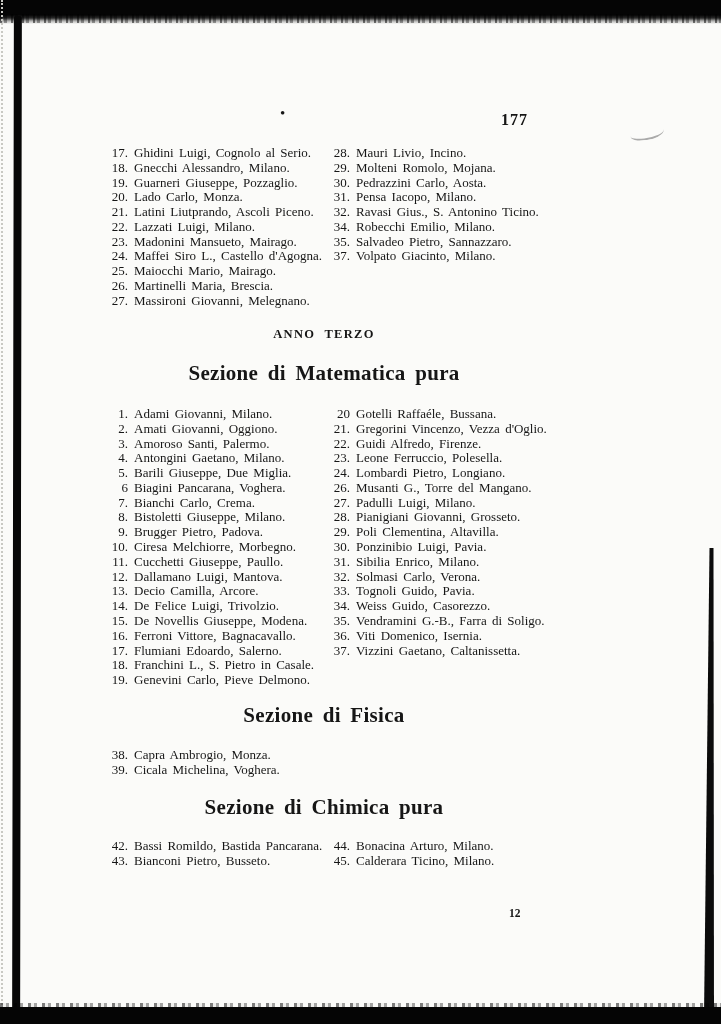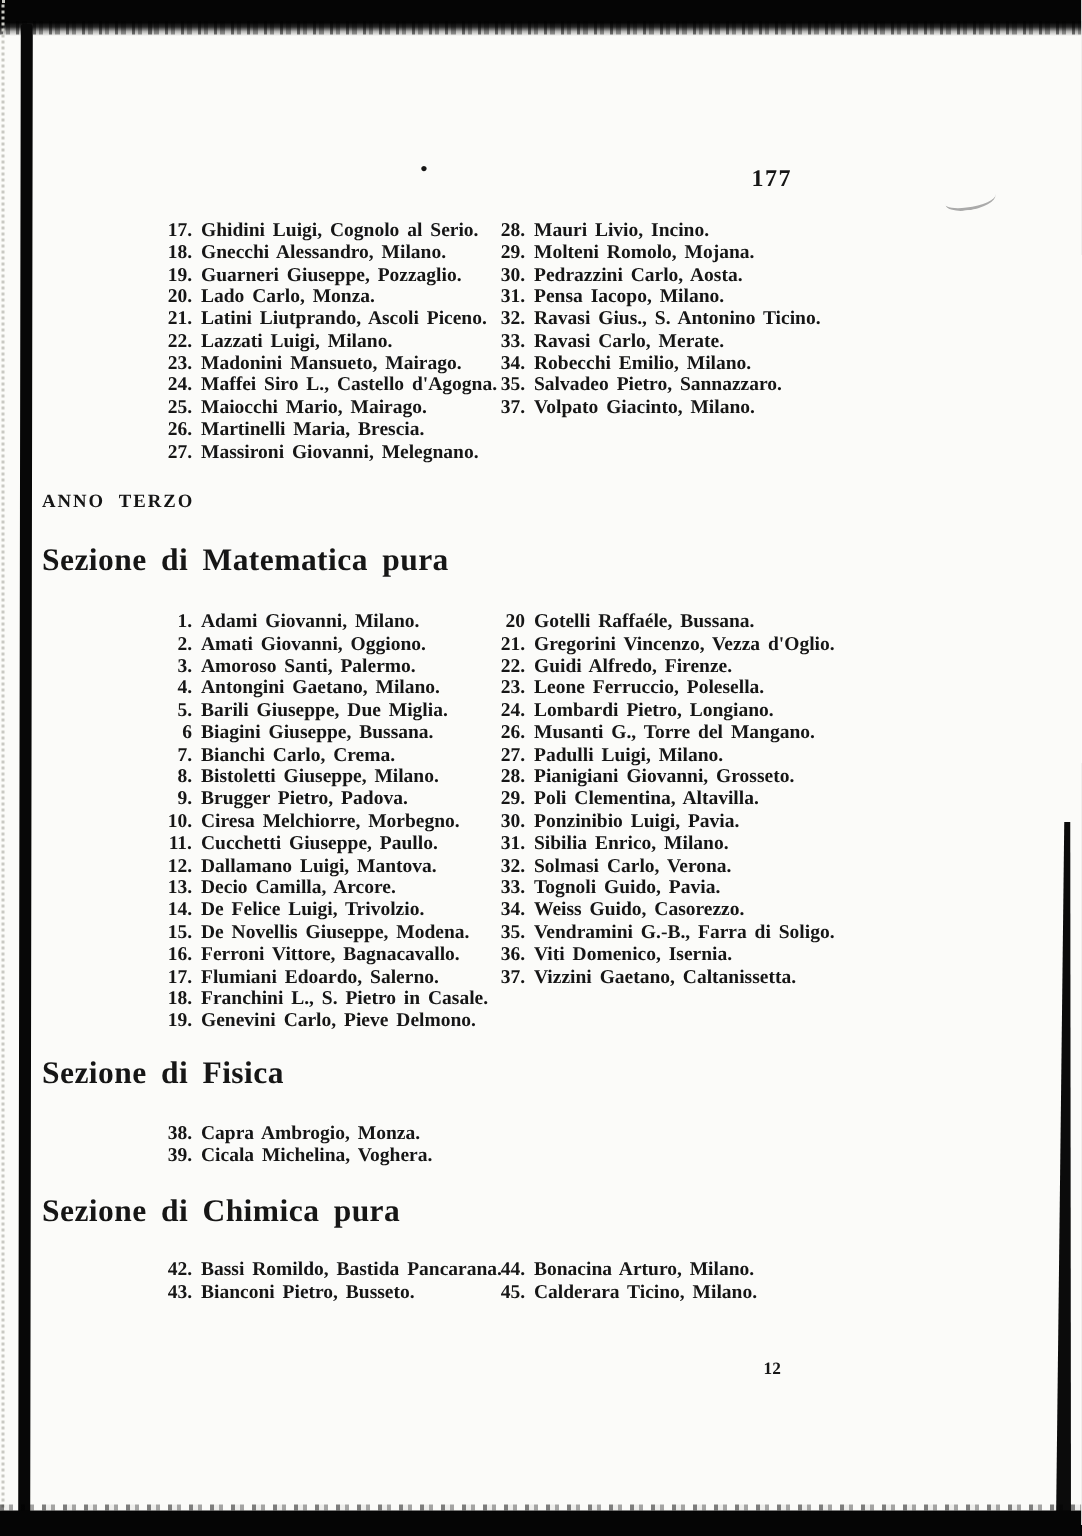--- a/index.html
+++ b/index.html
@@ -31,32 +31,32 @@
   }
   .squiggle{
     position:absolute;left:630px;top:126px;width:34px;height:12px;
     border-bottom:2px solid #909090;border-radius:0 0 60% 40%;
     transform:rotate(-7deg);opacity:.75;
   }
   
   .page-number{position:absolute;left:501px;top:101px;font-size:16px;font-weight:bold;letter-spacing:1px;margin-top:10px;}
   .separator-dot{position:absolute;left:280px;top:105px;font-size:15px;}
   .signature{position:absolute;left:509px;top:875px;font-size:11.5px;font-weight:bold;margin-top:32px;}
-  .center-band{position:absolute;left:28px;width:592px;white-space:nowrap;}
+  .center-band{position:absolute;left:28px;width:592px;text-align:center;white-space:nowrap;}
   .anno-heading{top:327px;font-size:12.5px;font-weight:bold;letter-spacing:1.3px;word-spacing:5px;}
   .section-title{font-weight:bold;font-size:21px;word-spacing:4px;letter-spacing:.3px;}
   .title-mat{top:361px;}
   .title-fis{top:703px;}
   .title-chi{top:795px;}
   .list{position:absolute;left:100px;display:flex;font-size:13px;word-spacing:2px;}
   .list-top{top:146px;}
   .list-mat{top:407px;}
   .list-fis{top:747px;}
   .list-chi{top:838px;}
-  .col{flex:none;font-weight:bold;}
+  .col{flex:none;}
   .col-left{width:222px;}
   .row{white-space:nowrap;line-height:14.78px;}
   .list-fis .row,.list-chi .row{line-height:15.2px;}
   .num{display:inline-block;width:28px;text-align:right;}
   .txt{padding-left:6px;}
 </style>
 </head>
 <body>
 
 <div class="scan">
@@ -84,38 +84,37 @@
         <div class="row"><span class="num">25.</span><span class="txt">Maiocchi Mario, Mairago.</span></div>
         <div class="row"><span class="num">26.</span><span class="txt">Martinelli Maria, Brescia.</span></div>
         <div class="row"><span class="num">27.</span><span class="txt">Massironi Giovanni, Melegnano.</span></div>
       </div>
     <div class="col">
         <div class="row"><span class="num">28.</span><span class="txt">Mauri Livio, Incino.</span></div>
         <div class="row"><span class="num">29.</span><span class="txt">Molteni Romolo, Mojana.</span></div>
         <div class="row"><span class="num">30.</span><span class="txt">Pedrazzini Carlo, Aosta.</span></div>
         <div class="row"><span class="num">31.</span><span class="txt">Pensa Iacopo, Milano.</span></div>
         <div class="row"><span class="num">32.</span><span class="txt">Ravasi Gius., S. Antonino Ticino.</span></div>
-        <div class="row"><span class="num">33.</span><span class="txt">Ravasi Carlo, Merate.</span></div>
         <div class="row"><span class="num">34.</span><span class="txt">Robecchi Emilio, Milano.</span></div>
         <div class="row"><span class="num">35.</span><span class="txt">Salvadeo Pietro, Sannazzaro.</span></div>
         <div class="row"><span class="num">37.</span><span class="txt">Volpato Giacinto, Milano.</span></div>
       </div>
   </div>
 
   <div class="center-band anno-heading">ANNO TERZO</div>
 
   <div class="center-band section-title title-mat">Sezione di Matematica pura</div>
   <div class="list list-mat">
     <div class="col col-left">
         <div class="row"><span class="num">1.</span><span class="txt">Adami Giovanni, Milano.</span></div>
         <div class="row"><span class="num">2.</span><span class="txt">Amati Giovanni, Oggiono.</span></div>
         <div class="row"><span class="num">3.</span><span class="txt">Amoroso Santi, Palermo.</span></div>
         <div class="row"><span class="num">4.</span><span class="txt">Antongini Gaetano, Milano.</span></div>
         <div class="row"><span class="num">5.</span><span class="txt">Barili Giuseppe, Due Miglia.</span></div>
-        <div class="row"><span class="num">6</span><span class="txt">Biagini Giuseppe, Bussana.</span></div>
+        <div class="row"><span class="num">6</span><span class="txt">Biagini Pancarana, Voghera.</span></div>
         <div class="row"><span class="num">7.</span><span class="txt">Bianchi Carlo, Crema.</span></div>
         <div class="row"><span class="num">8.</span><span class="txt">Bistoletti Giuseppe, Milano.</span></div>
         <div class="row"><span class="num">9.</span><span class="txt">Brugger Pietro, Padova.</span></div>
         <div class="row"><span class="num">10.</span><span class="txt">Ciresa Melchiorre, Morbegno.</span></div>
         <div class="row"><span class="num">11.</span><span class="txt">Cucchetti Giuseppe, Paullo.</span></div>
         <div class="row"><span class="num">12.</span><span class="txt">Dallamano Luigi, Mantova.</span></div>
         <div class="row"><span class="num">13.</span><span class="txt">Decio Camilla, Arcore.</span></div>
         <div class="row"><span class="num">14.</span><span class="txt">De Felice Luigi, Trivolzio.</span></div>
         <div class="row"><span class="num">15.</span><span class="txt">De Novellis Giuseppe, Modena.</span></div>
         <div class="row"><span class="num">16.</span><span class="txt">Ferroni Vittore, Bagnacavallo.</span></div>

